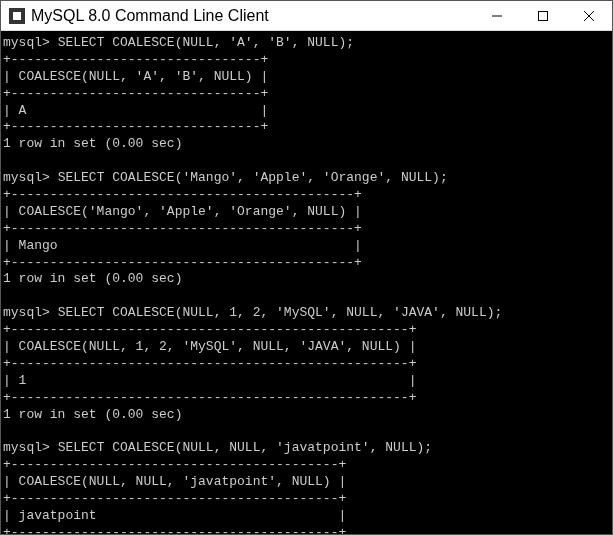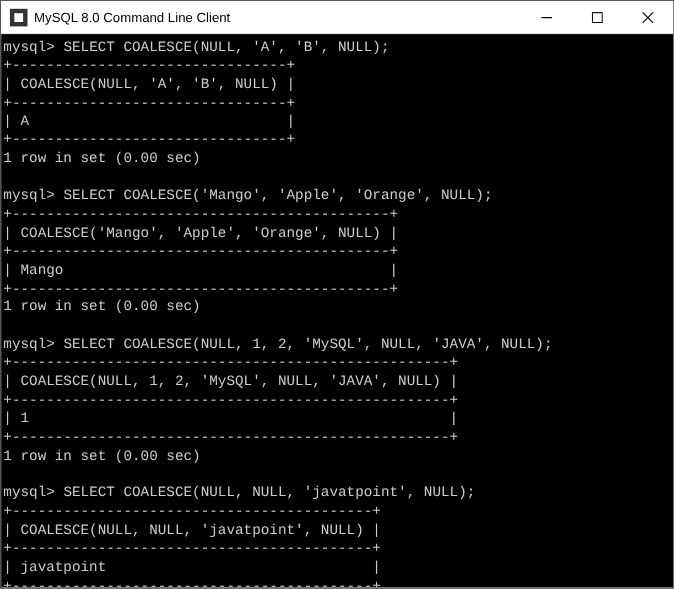--- a/index.html
+++ b/index.html
@@ -29,21 +29,21 @@
       margin-right: 6px;
       background: #333;
       display: flex;
       align-items: center;
       justify-content: center;
       font-size: 8px;
       color: #fff;
     }
     .title-text {
       font-family: 'Segoe UI', Tahoma, sans-serif;
-      font-size: 12px;
+      font-size: 16px;
       color: #000;
       flex: 1;
     }
     .window-controls {
       display: flex;
       height: 100%;
     }
     .win-btn {
       width: 46px;
       height: 100%;

